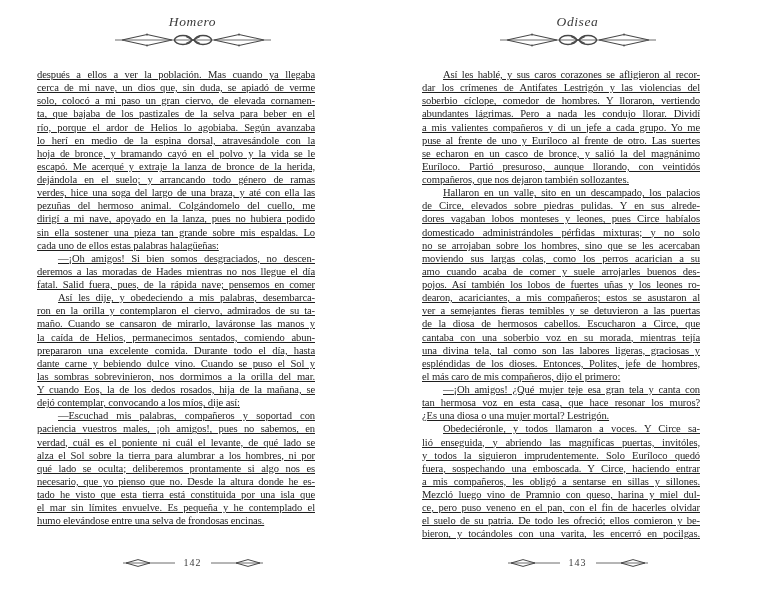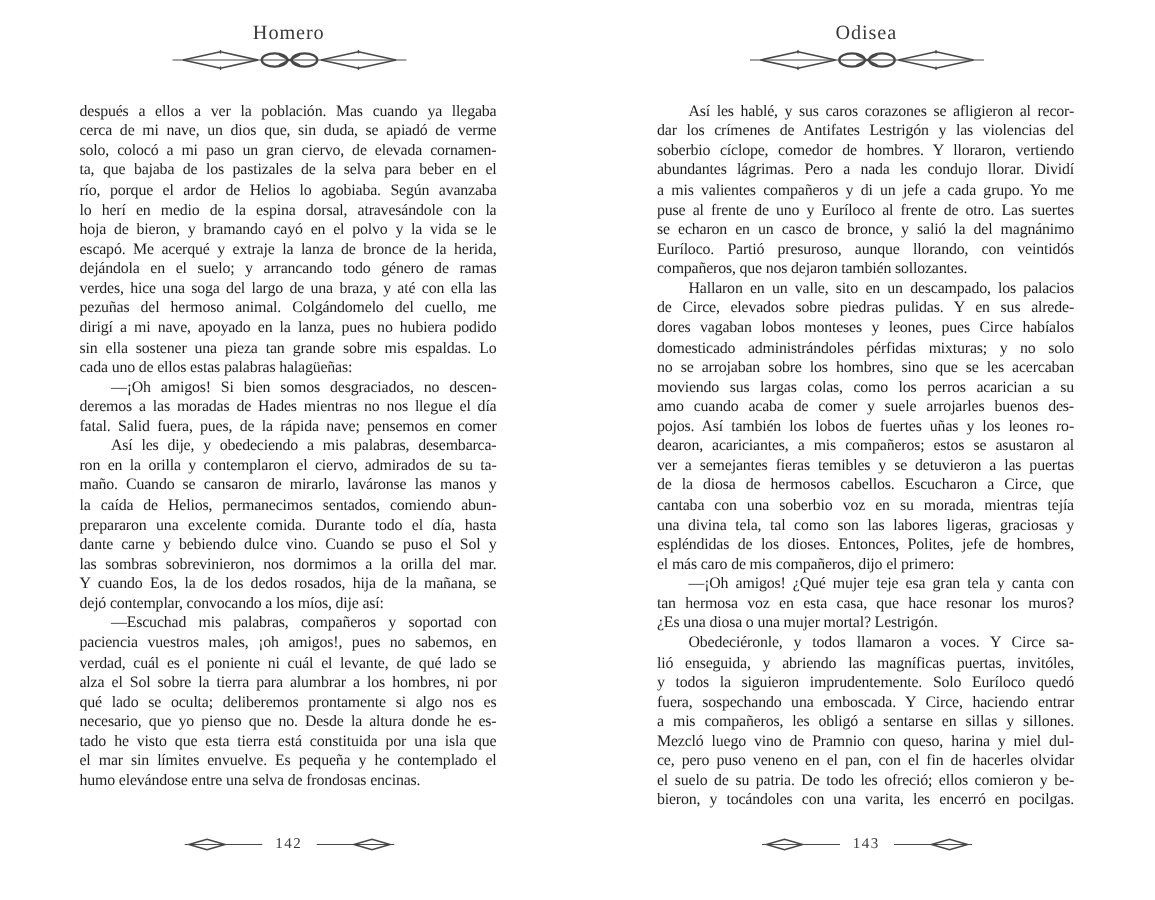--- a/index.html
+++ b/index.html
@@ -10,24 +10,25 @@
     color: var(--text, #1e1e1e);
     overflow: hidden;
   }
   .book { display: flex; width: 770px; height: 600px; }
   .page { position: relative; width: 385px; height: 600px; }
 
   .page-header { position: absolute; top: 14px; left: 0; width: 100%; text-align: center; }
   .title {
     font-size: 13.5px; font-weight: 400; letter-spacing: 0.6px;
     color: var(--header, #3a3a3a);
+    font-style: italic;
   }
   .hdr-orn { display: block; margin: 3px auto 0; color: var(--ornament, #474747); }
 
-  .page-body { position: absolute; top: 68px; left: 53px; width: 278px; }
+  .page-body { position: absolute; top: 68px; left: 37px; width: 278px; text-decoration: underline; }
   .line {
     font-size: 10.6px; line-height: 13.12px; letter-spacing: -0.12px;
     text-align: justify; text-align-last: justify;
   }
   .line.end { text-align-last: left; }
   .line.in  { text-indent: 21px; }
 
   .page-footer {
     position: absolute; top: 557px; left: 0; width: 100%;
     display: flex; align-items: center; justify-content: center; gap: 9px;
@@ -67,21 +68,21 @@
           <use href="#hdr-orn-sym"></use>
         </svg>
     </div>
     <div class="page-body">
         <div class="line">después a ellos a ver la población. Mas cuando ya llegaba</div>
         <div class="line">cerca de mi nave, un dios que, sin duda, se apiadó de verme</div>
         <div class="line">solo, colocó a mi paso un gran ciervo, de elevada cornamen-</div>
         <div class="line">ta, que bajaba de los pastizales de la selva para beber en el</div>
         <div class="line">río, porque el ardor de Helios lo agobiaba. Según avanzaba</div>
         <div class="line">lo herí en medio de la espina dorsal, atravesándole con la</div>
-        <div class="line">hoja de bieron, y bramando cayó en el polvo y la vida se le</div>
+        <div class="line">hoja de bronce, y bramando cayó en el polvo y la vida se le</div>
         <div class="line">escapó. Me acerqué y extraje la lanza de bronce de la herida,</div>
         <div class="line">dejándola en el suelo; y arrancando todo género de ramas</div>
         <div class="line">verdes, hice una soga del largo de una braza, y até con ella las</div>
         <div class="line">pezuñas del hermoso animal. Colgándomelo del cuello, me</div>
         <div class="line">dirigí a mi nave, apoyado en la lanza, pues no hubiera podido</div>
         <div class="line">sin ella sostener una pieza tan grande sobre mis espaldas. Lo</div>
         <div class="line end">cada uno de ellos estas palabras halagüeñas:</div>
         <div class="line in">—¡Oh amigos! Si bien somos desgraciados, no descen-</div>
         <div class="line">deremos a las moradas de Hades mientras no nos llegue el día</div>
         <div class="line">fatal. Salid fuera, pues, de la rápida nave; pensemos en comer</div>

